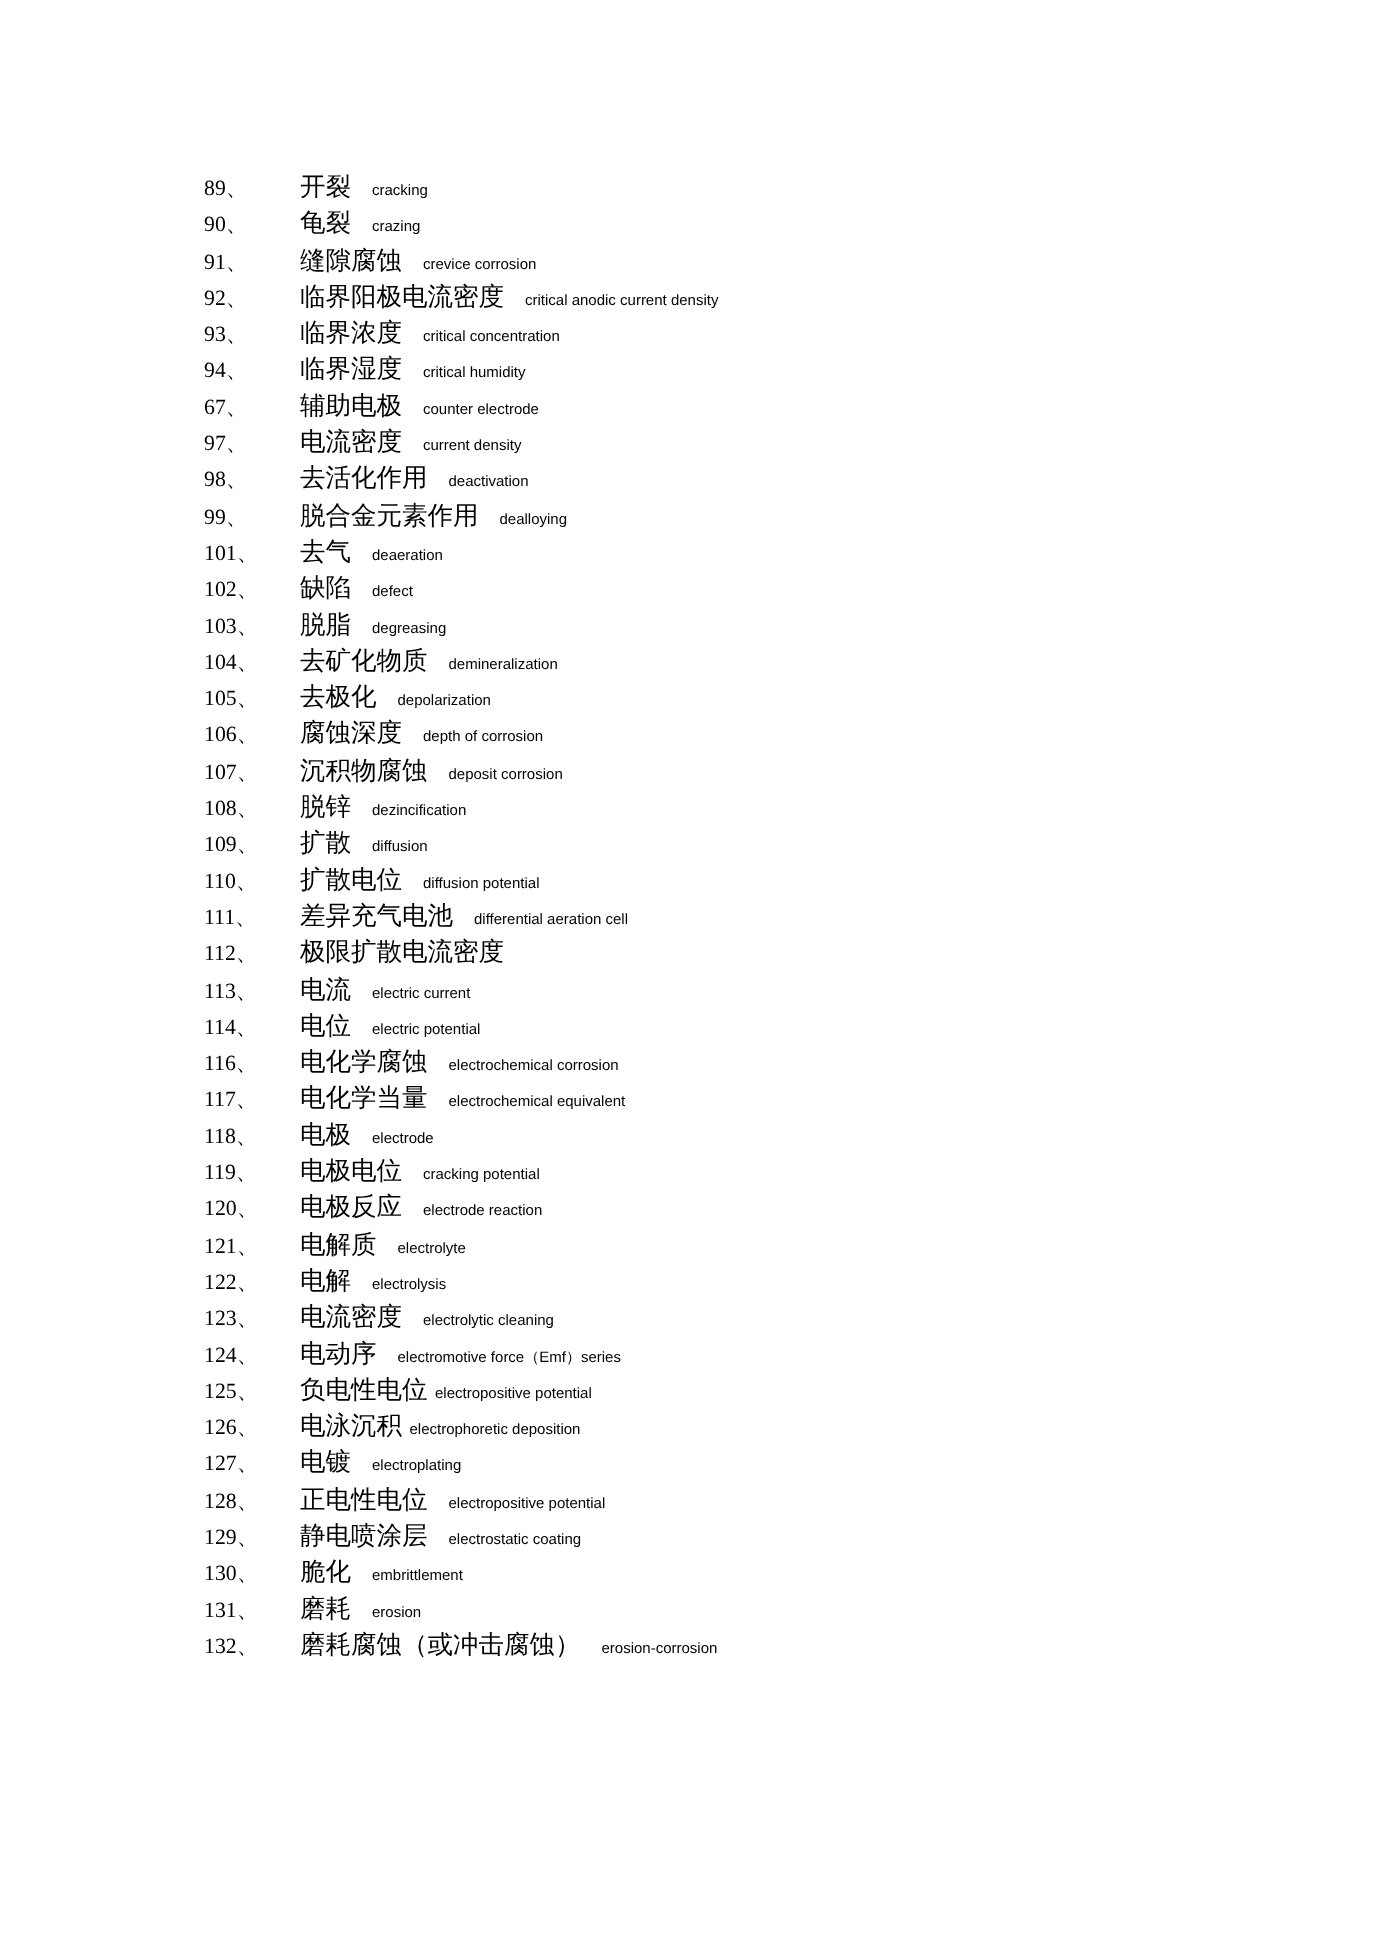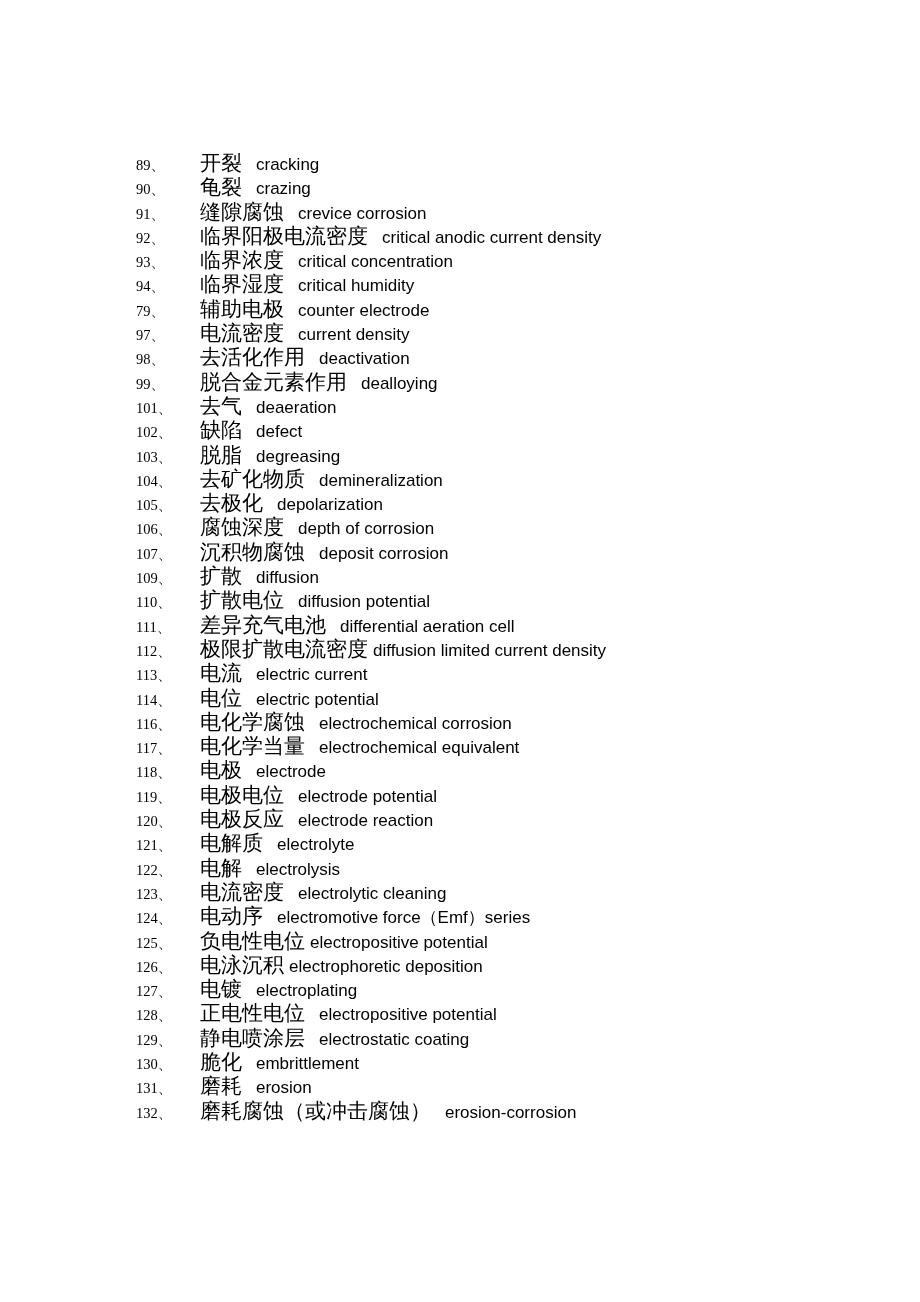--- a/index.html
+++ b/index.html
@@ -37,34 +37,33 @@
   }
   .entry-index {
     flex: 0 0 auto;
     width: 64px;
     font-family: "Liberation Serif", "DejaVu Serif", serif;
     font-size: 14.5px;
     letter-spacing: 0px;
   }
   .entry-term {
     flex: 0 0 auto;
-    font-family: Liberation Mono, monospace;
-    font-size: 21px;
-    margin-top: 40px;
+    font-family: Liberation Sans, sans-serif;
+    font-size: 17px;
   }
   .entry-gap {
     flex: 0 0 auto;
     display: inline-block;
   }
   .gap-wide { width: 14px; }
   .gap-narrow { width: 5px; }
   .entry-definition {
     flex: 0 0 auto;
     font-family: "Liberation Sans", "DejaVu Sans", sans-serif;
-    font-size: 17px;
+    font-size: 10px;
   }
 </style>
 </head>
 <body>
 
 <div class="page">
   <ol class="glossary-list">
       <li class="entry">
         <span class="entry-index">89、</span>
         <span class="entry-term">开裂</span>
@@ -95,21 +94,21 @@
         <span class="entry-gap gap-wide"></span>
         <span class="entry-definition">critical concentration</span>
       </li>
       <li class="entry">
         <span class="entry-index">94、</span>
         <span class="entry-term">临界湿度</span>
         <span class="entry-gap gap-wide"></span>
         <span class="entry-definition">critical humidity</span>
       </li>
       <li class="entry">
-        <span class="entry-index">79、</span>
+        <span class="entry-index">67、</span>
         <span class="entry-term">辅助电极</span>
         <span class="entry-gap gap-wide"></span>
         <span class="entry-definition">counter electrode</span>
       </li>
       <li class="entry">
         <span class="entry-index">97、</span>
         <span class="entry-term">电流密度</span>
         <span class="entry-gap gap-wide"></span>
         <span class="entry-definition">current density</span>
       </li>
@@ -159,20 +158,26 @@
         <span class="entry-index">106、</span>
         <span class="entry-term">腐蚀深度</span>
         <span class="entry-gap gap-wide"></span>
         <span class="entry-definition">depth of corrosion</span>
       </li>
       <li class="entry">
         <span class="entry-index">107、</span>
         <span class="entry-term">沉积物腐蚀</span>
         <span class="entry-gap gap-wide"></span>
         <span class="entry-definition">deposit corrosion</span>
+      </li>
+      <li class="entry">
+        <span class="entry-index">108、</span>
+        <span class="entry-term">脱锌</span>
+        <span class="entry-gap gap-wide"></span>
+        <span class="entry-definition">dezincification</span>
       </li>
       <li class="entry">
         <span class="entry-index">109、</span>
         <span class="entry-term">扩散</span>
         <span class="entry-gap gap-wide"></span>
         <span class="entry-definition">diffusion</span>
       </li>
       <li class="entry">
         <span class="entry-index">110、</span>
         <span class="entry-term">扩散电位</span>
@@ -182,21 +187,20 @@
       <li class="entry">
         <span class="entry-index">111、</span>
         <span class="entry-term">差异充气电池</span>
         <span class="entry-gap gap-wide"></span>
         <span class="entry-definition">differential aeration cell</span>
       </li>
       <li class="entry">
         <span class="entry-index">112、</span>
         <span class="entry-term">极限扩散电流密度</span>
         <span class="entry-gap gap-narrow"></span>
-        <span class="entry-definition">diffusion limited current density</span>
       </li>
       <li class="entry">
         <span class="entry-index">113、</span>
         <span class="entry-term">电流</span>
         <span class="entry-gap gap-wide"></span>
         <span class="entry-definition">electric current</span>
       </li>
       <li class="entry">
         <span class="entry-index">114、</span>
         <span class="entry-term">电位</span>
@@ -218,21 +222,21 @@
       <li class="entry">
         <span class="entry-index">118、</span>
         <span class="entry-term">电极</span>
         <span class="entry-gap gap-wide"></span>
         <span class="entry-definition">electrode</span>
       </li>
       <li class="entry">
         <span class="entry-index">119、</span>
         <span class="entry-term">电极电位</span>
         <span class="entry-gap gap-wide"></span>
-        <span class="entry-definition">electrode potential</span>
+        <span class="entry-definition">cracking potential</span>
       </li>
       <li class="entry">
         <span class="entry-index">120、</span>
         <span class="entry-term">电极反应</span>
         <span class="entry-gap gap-wide"></span>
         <span class="entry-definition">electrode reaction</span>
       </li>
       <li class="entry">
         <span class="entry-index">121、</span>
         <span class="entry-term">电解质</span>

